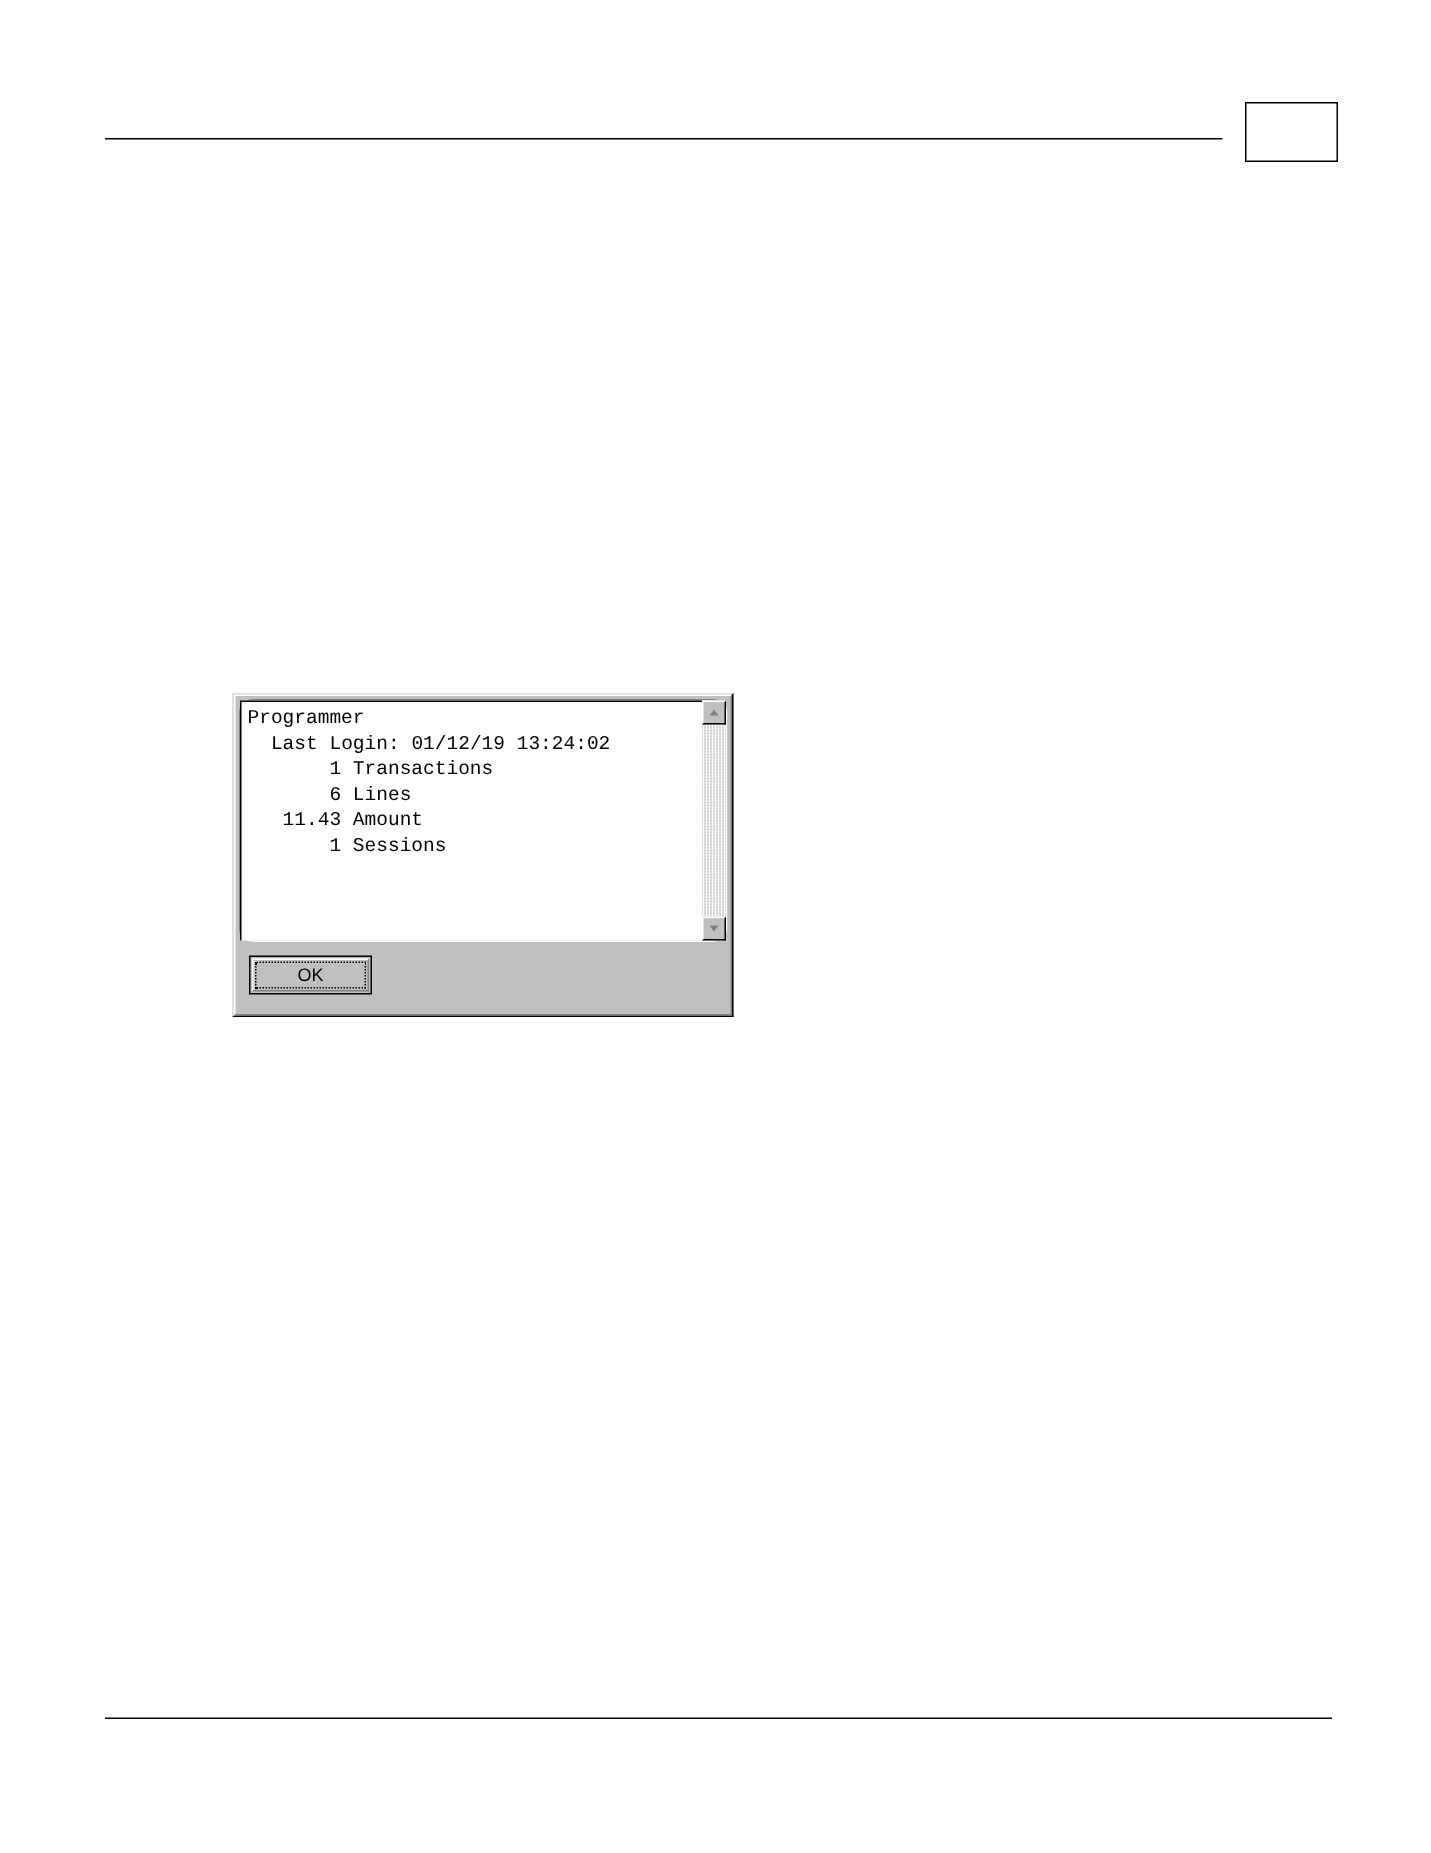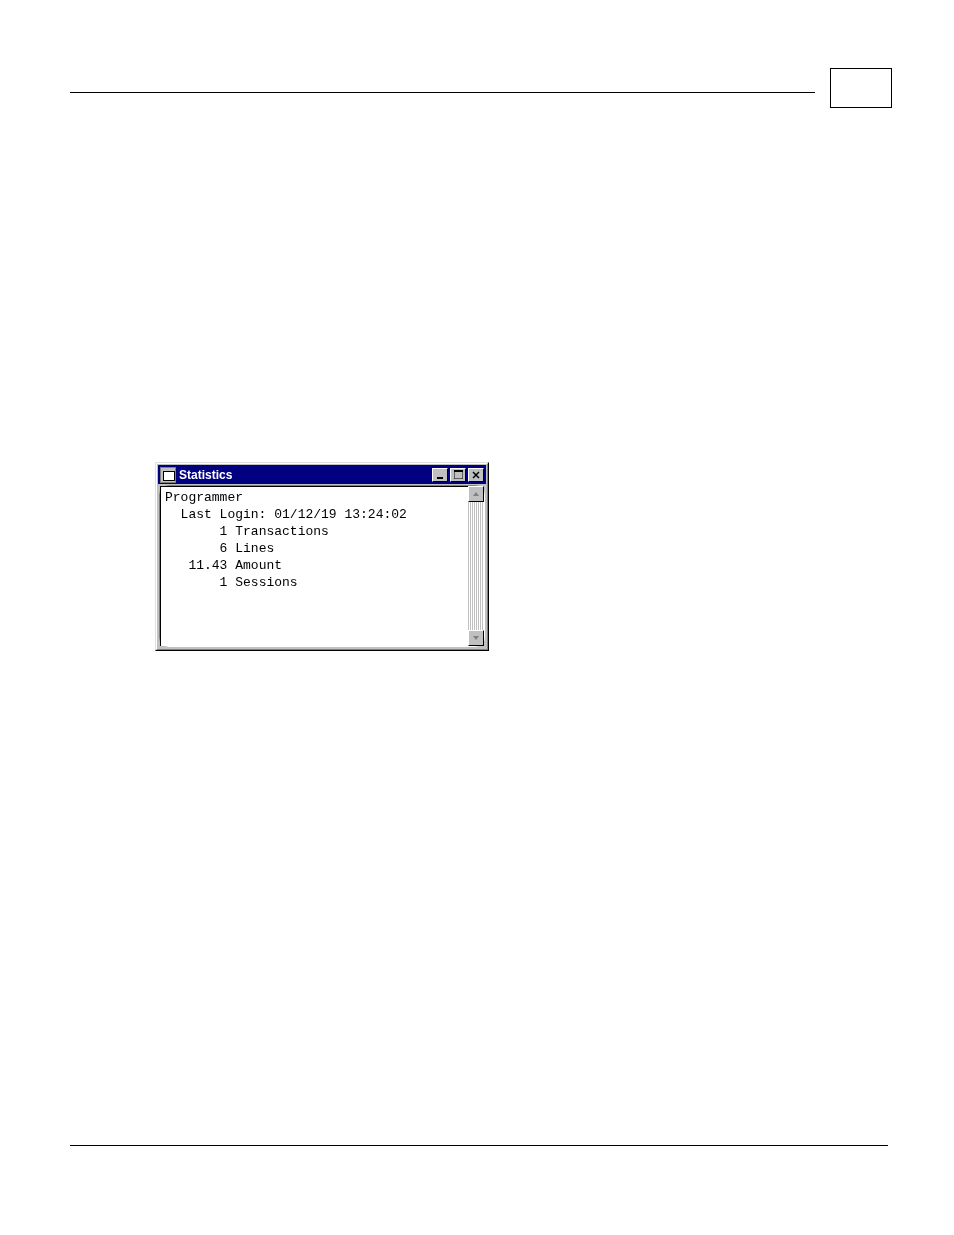--- a/index.html
+++ b/index.html
@@ -187,43 +187,20 @@
     }
   </style>
 </head>
 <body>
 
 <div class="page-header-line"></div>
 <div class="page-number-box"></div>
 
 <div class="window">
   <div class="window-inner">
-    <div class="titlebar">
-      <div class="titlebar-icon"></div>
-      <div class="titlebar-text">Statistics</div>
-      <div class="titlebar-buttons">
-        <div class="titlebar-btn">
-          <svg width="8" height="8">
-              <rect x="1" y="6" width="6" height="2" fill="#000"></rect>
-            </svg>
-        </div>
-        <div class="titlebar-btn">
-          <svg width="9" height="9">
-              <rect x="0" y="0" width="9" height="9" fill="none" stroke="#000" stroke-width="1"></rect>
-              <rect x="0" y="0" width="9" height="2" fill="#000"></rect>
-            </svg>
-        </div>
-        <div class="titlebar-btn">
-          <svg width="8" height="8">
-              <line x1="1" y1="1" x2="7" y2="7" stroke="#000" stroke-width="1.5"></line>
-              <line x1="7" y1="1" x2="1" y2="7" stroke="#000" stroke-width="1.5"></line>
-            </svg>
-        </div>
-      </div>
-    </div>
     <div class="content-area">
       <div class="text-area"><span>Programmer</span>
   <span>Last Login:</span> <span>01/12/19 13:24:02</span>
        <span>1</span> <span>Transactions</span>
        <span>6</span> <span>Lines</span>
    <span>11.43</span> <span>Amount</span>
        <span>1</span> <span>Sessions</span></div>
       <div class="scrollbar">
         <div class="scroll-btn disabled">
           <svg width="8" height="8">
@@ -231,16 +208,23 @@
             </svg>
         </div>
         <div class="scroll-track"></div>
         <div class="scroll-btn disabled">
           <svg width="8" height="8">
               <polygon points="4,6 1,2 7,2" fill="#808080"></polygon>
             </svg>
         </div>
       </div>
     </div>
+    <div class="button-row">
+      <button class="ok-button">
+        <span class="ok-button-inner">
+            <span>OK</span>
+          </span>
+      </button>
+    </div>
   </div>
 </div>
 
 <div class="page-footer-line"></div>
 
 </body></html>

